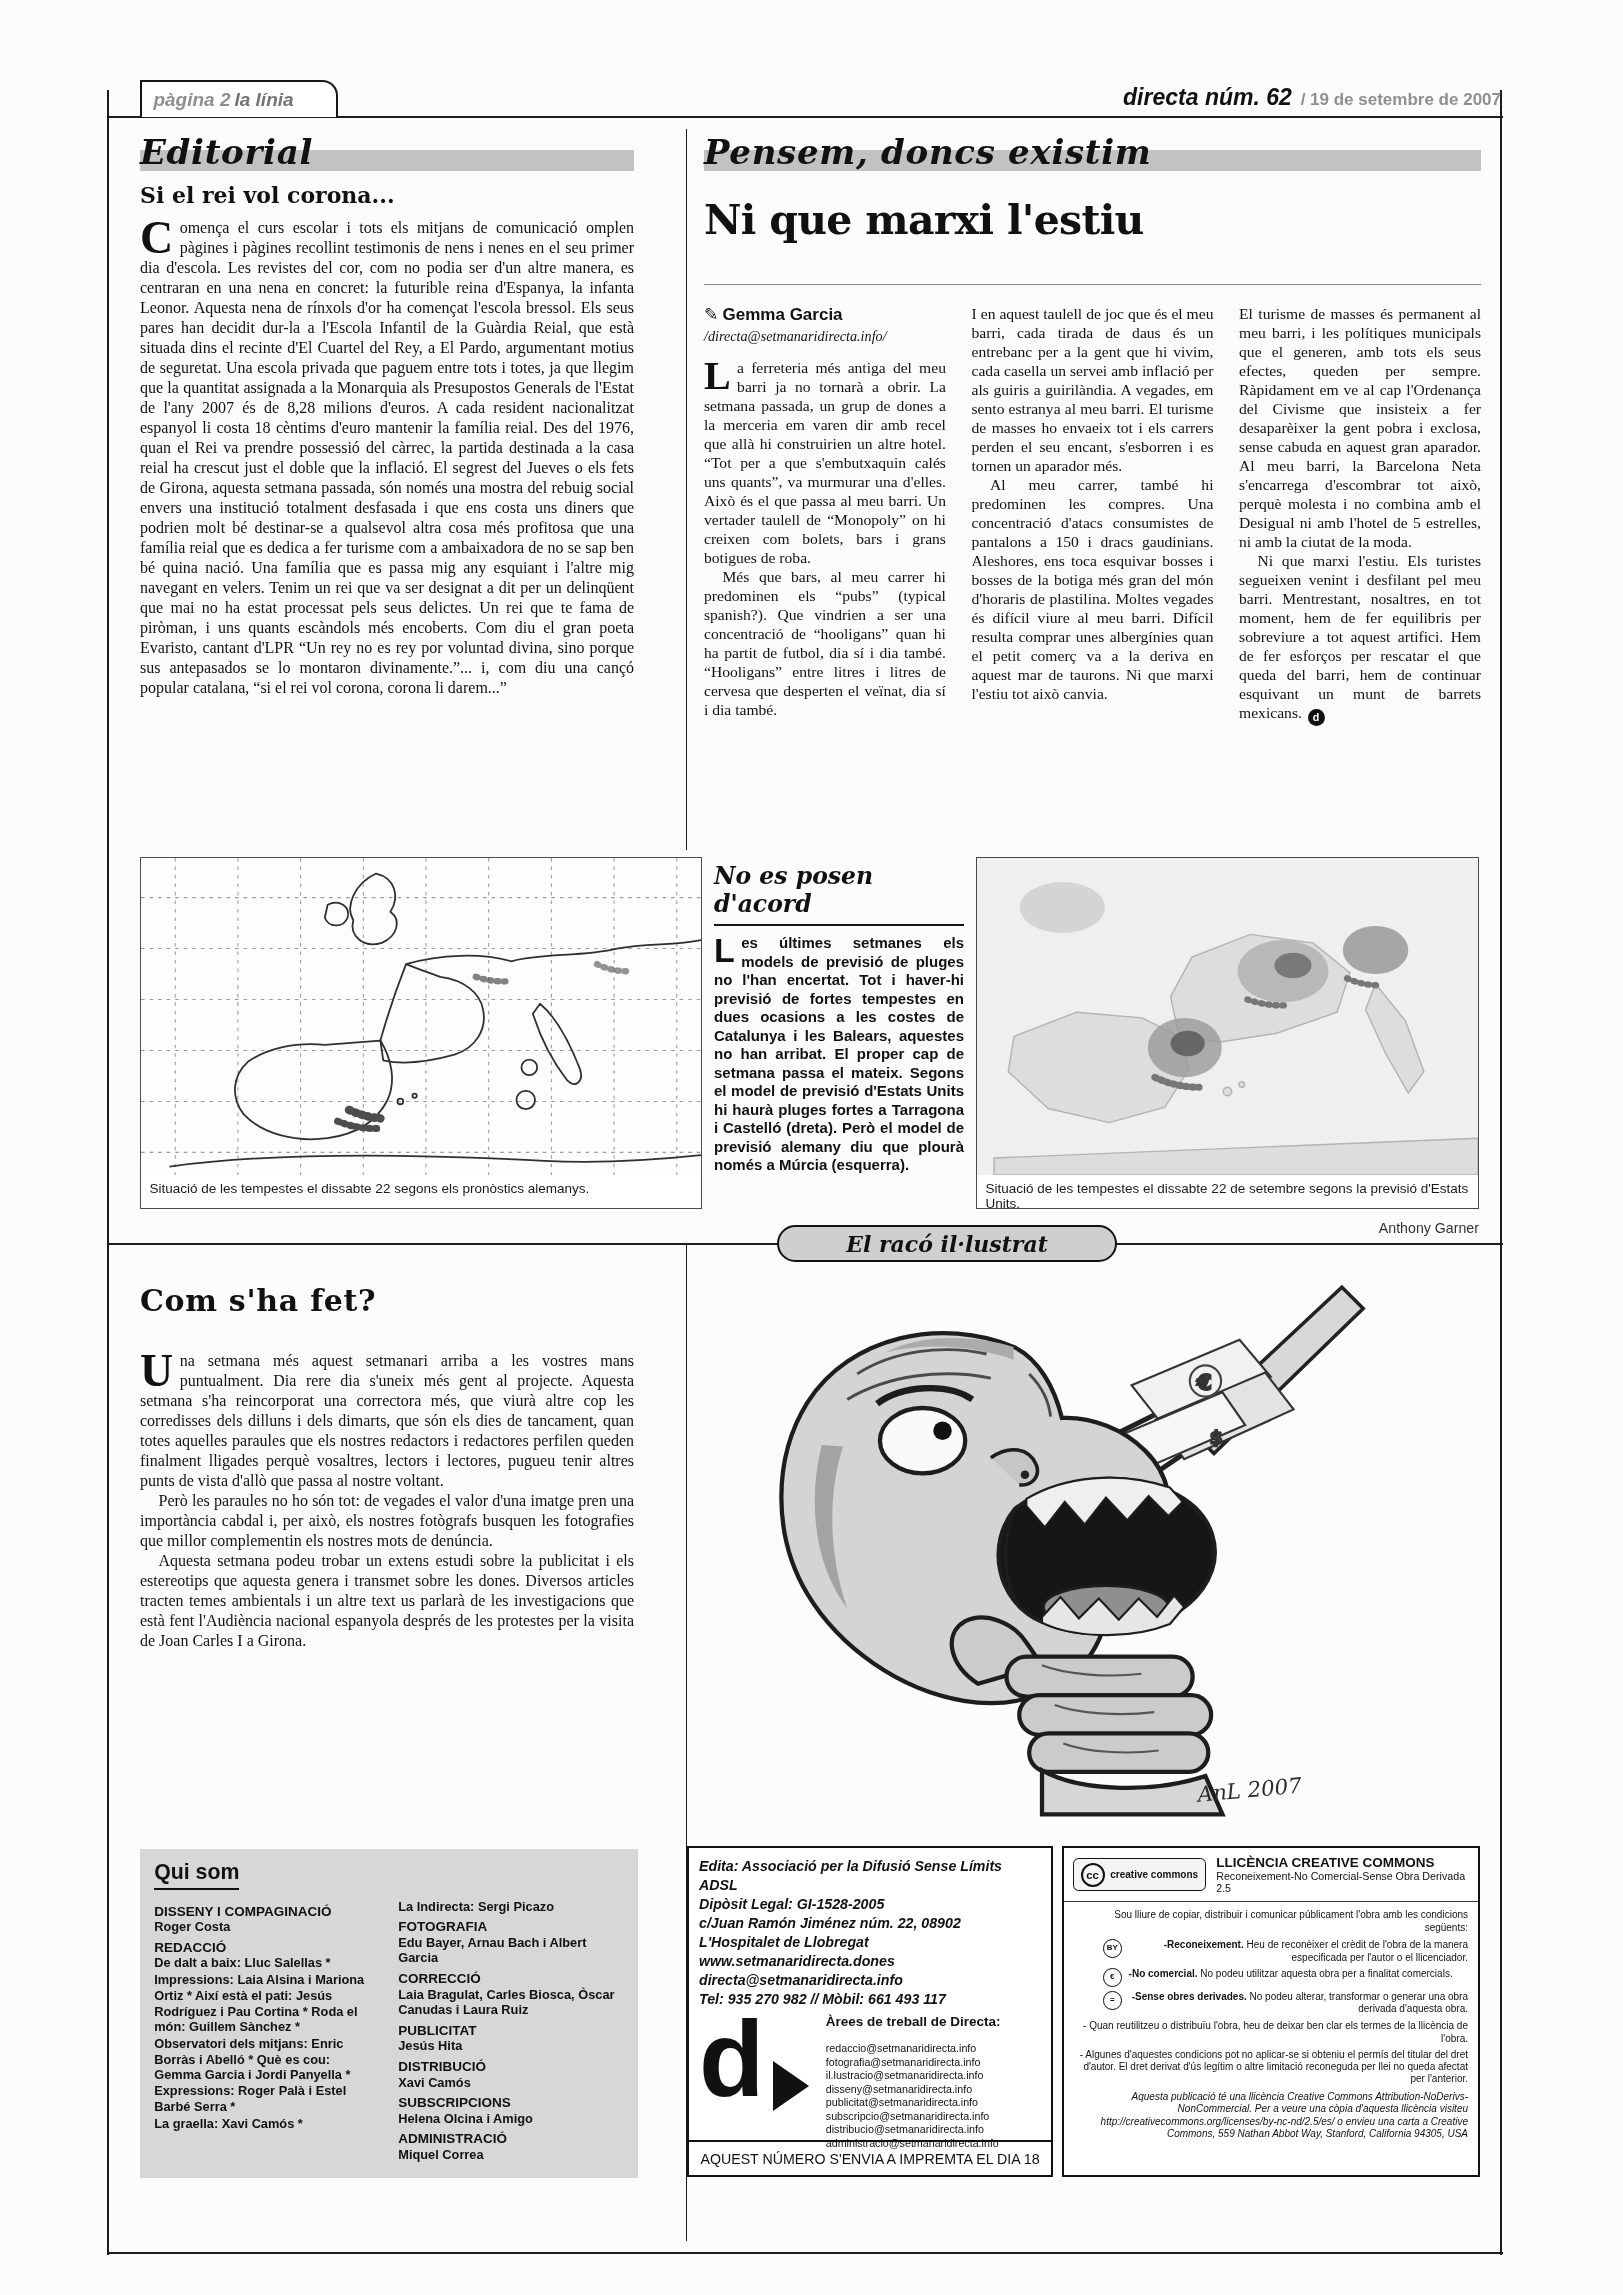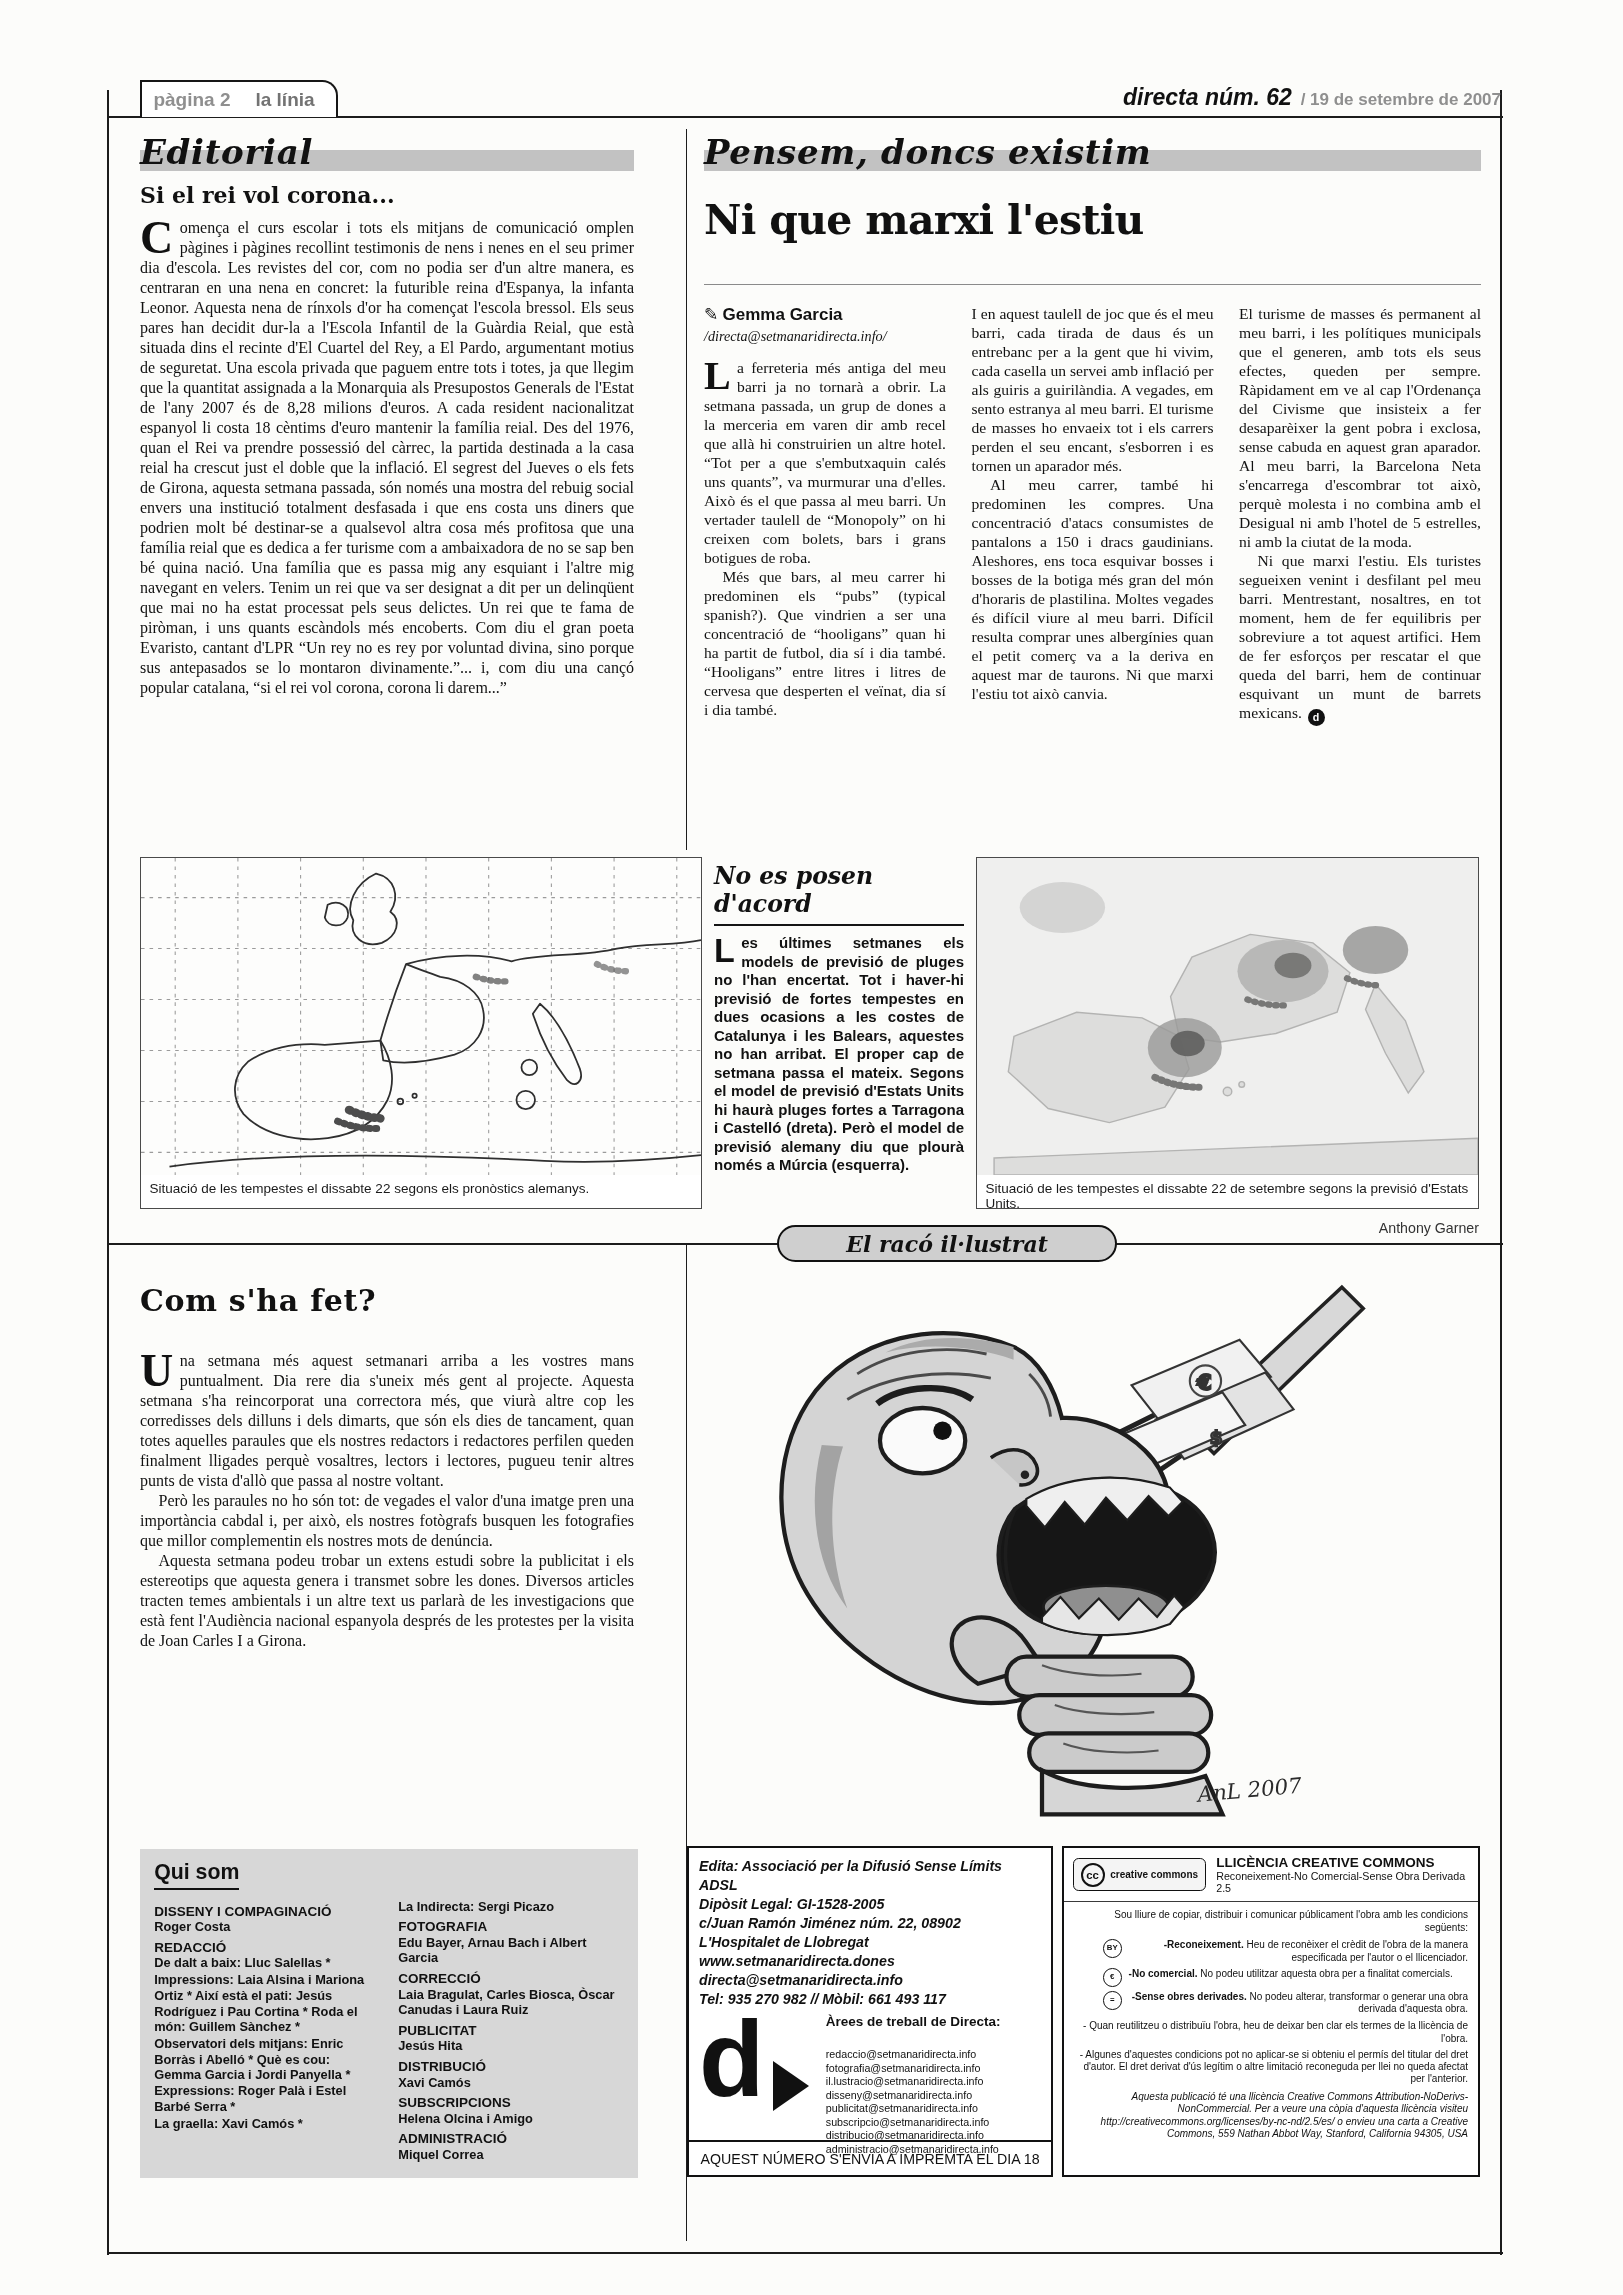--- a/index.html
+++ b/index.html
@@ -1,19 +1,19 @@
 <!DOCTYPE html>
 <html lang="ca" style="font-size:11.4px"><head>
 <meta charset="utf-8">
 <style>
   html,body{margin:0;padding:0;background:#e9e9e6;}
   #page{position:relative;width:1623px;height:2295px;background:#fcfcfa;color:#111;overflow:hidden;font-family:"Liberation Serif",serif;}
   .rule{position:absolute;background:#1c1c1c;}
   
-  #page-tab{position:absolute;left:140px;top:80px;width:198px;height:37px;border:2.1px solid #161616;border-bottom:none;border-top-right-radius:15.6px;background:#fff;display:flex;align-items:center;gap:25px;padding-left:11.4px;box-sizing:border-box;font-family:"Liberation Sans",sans-serif;font-weight:bold;font-size:19px;}
+  #page-tab{position:absolute;left:140px;top:80px;width:198px;height:37px;border:2.1px solid #161616;border-bottom:none;border-top-right-radius:15.6px;background:#fff;display:flex;align-items:center;gap:4px;padding-left:11.4px;box-sizing:border-box;font-family:"Liberation Sans",sans-serif;font-weight:bold;font-size:19px;font-style:italic;}
   .tab-gray{color:#8f8f8f;}
   .tab-black{color:#737373;}
   #masthead{position:absolute;top:84px;right:122px;font-family:"Liberation Sans",sans-serif;white-space:nowrap;}
   #masthead-issue{font-weight:bold;font-style:italic;font-size:23px;}
   #masthead-date{font-weight:bold;font-size:17px;color:#8f8f8f;margin-left:5.7px;}
   
   .section-head{position:absolute;height:41px;}
   .section-head .bar{position:absolute;left:0;right:0;bottom:2.1px;height:21.3px;background:#c2c2c2;}
   .section-head .txt{position:relative;z-index:1;font-family:"DejaVu Serif",serif;font-weight:bold;font-style:italic;font-size:34px;line-height:40px;letter-spacing:0.7px;}
   
@@ -54,21 +54,21 @@
   .qs-col{flex:1;}
   .qs-h{font-weight:bold;font-size:13.5px;line-height:15.6px;margin-top:5px;}
   .qs-t{font-weight:bold;font-size:12.8px;line-height:15.6px;margin-bottom:1.4px;}
   
   #edita{position:absolute;left:687px;top:1846px;width:366px;height:331px;border:2.1px solid #111;box-sizing:border-box;background:#fff;font-family:"Liberation Sans",sans-serif;}
   .edita-lines{padding:8.5px 10px 2.8px 10px;font-weight:bold;font-style:italic;font-size:14.2px;line-height:19px;}
   .edita-mid{display:flex;padding:2.8px 10px;gap:12.8px;align-items:flex-start;}
   .edita-logo{position:relative;width:114px;height:107px;flex:0 0 114px;}
   .edita-logo .d{font-weight:bold;font-size:107px;line-height:91px;font-family:"Liberation Sans",sans-serif;}
   .edita-logo .tri{position:absolute;right:4.3px;bottom:10px;width:0;height:0;border-left:36px solid #111;border-top:25.6px solid transparent;border-bottom:25.6px solid transparent;}
-  .arees-title{font-weight:bold;font-size:13.5px;margin-bottom:19px;}
+  .arees-title{font-weight:bold;font-size:13.5px;margin-bottom:13px;}
   .arees-email{font-size:10.7px;line-height:13.5px;}
   .edita-footer{position:absolute;left:0;right:0;bottom:0;border-top:2.1px solid #111;height:33px;display:flex;align-items:center;justify-content:center;font-size:14.2px;}
   
   #ccbox{position:absolute;left:1062px;top:1846px;width:418px;height:331px;border:2.1px solid #111;box-sizing:border-box;background:#fff;font-family:"Liberation Sans",sans-serif;}
   .cc-head{display:flex;gap:10px;padding:7.1px 8.5px;align-items:center;border-bottom:1.4px solid #3a3a3a;}
   .cc-logo{display:flex;align-items:center;gap:5.7px;border:1.4px solid #111;border-radius:5.7px;padding:3.6px 7.1px;background:#f4f4f4;flex:0 0 auto;}
   .cc-circle{width:24px;height:24px;border:2.1px solid #111;border-radius:50%;display:flex;align-items:center;justify-content:center;font-weight:bold;font-size:11.4px;box-sizing:border-box;}
   .cc-words{font-weight:bold;font-size:10px;line-height:11.4px;}
   .cc-t1{font-weight:bold;font-size:13.5px;}
   .cc-t2{font-size:10.7px;}

